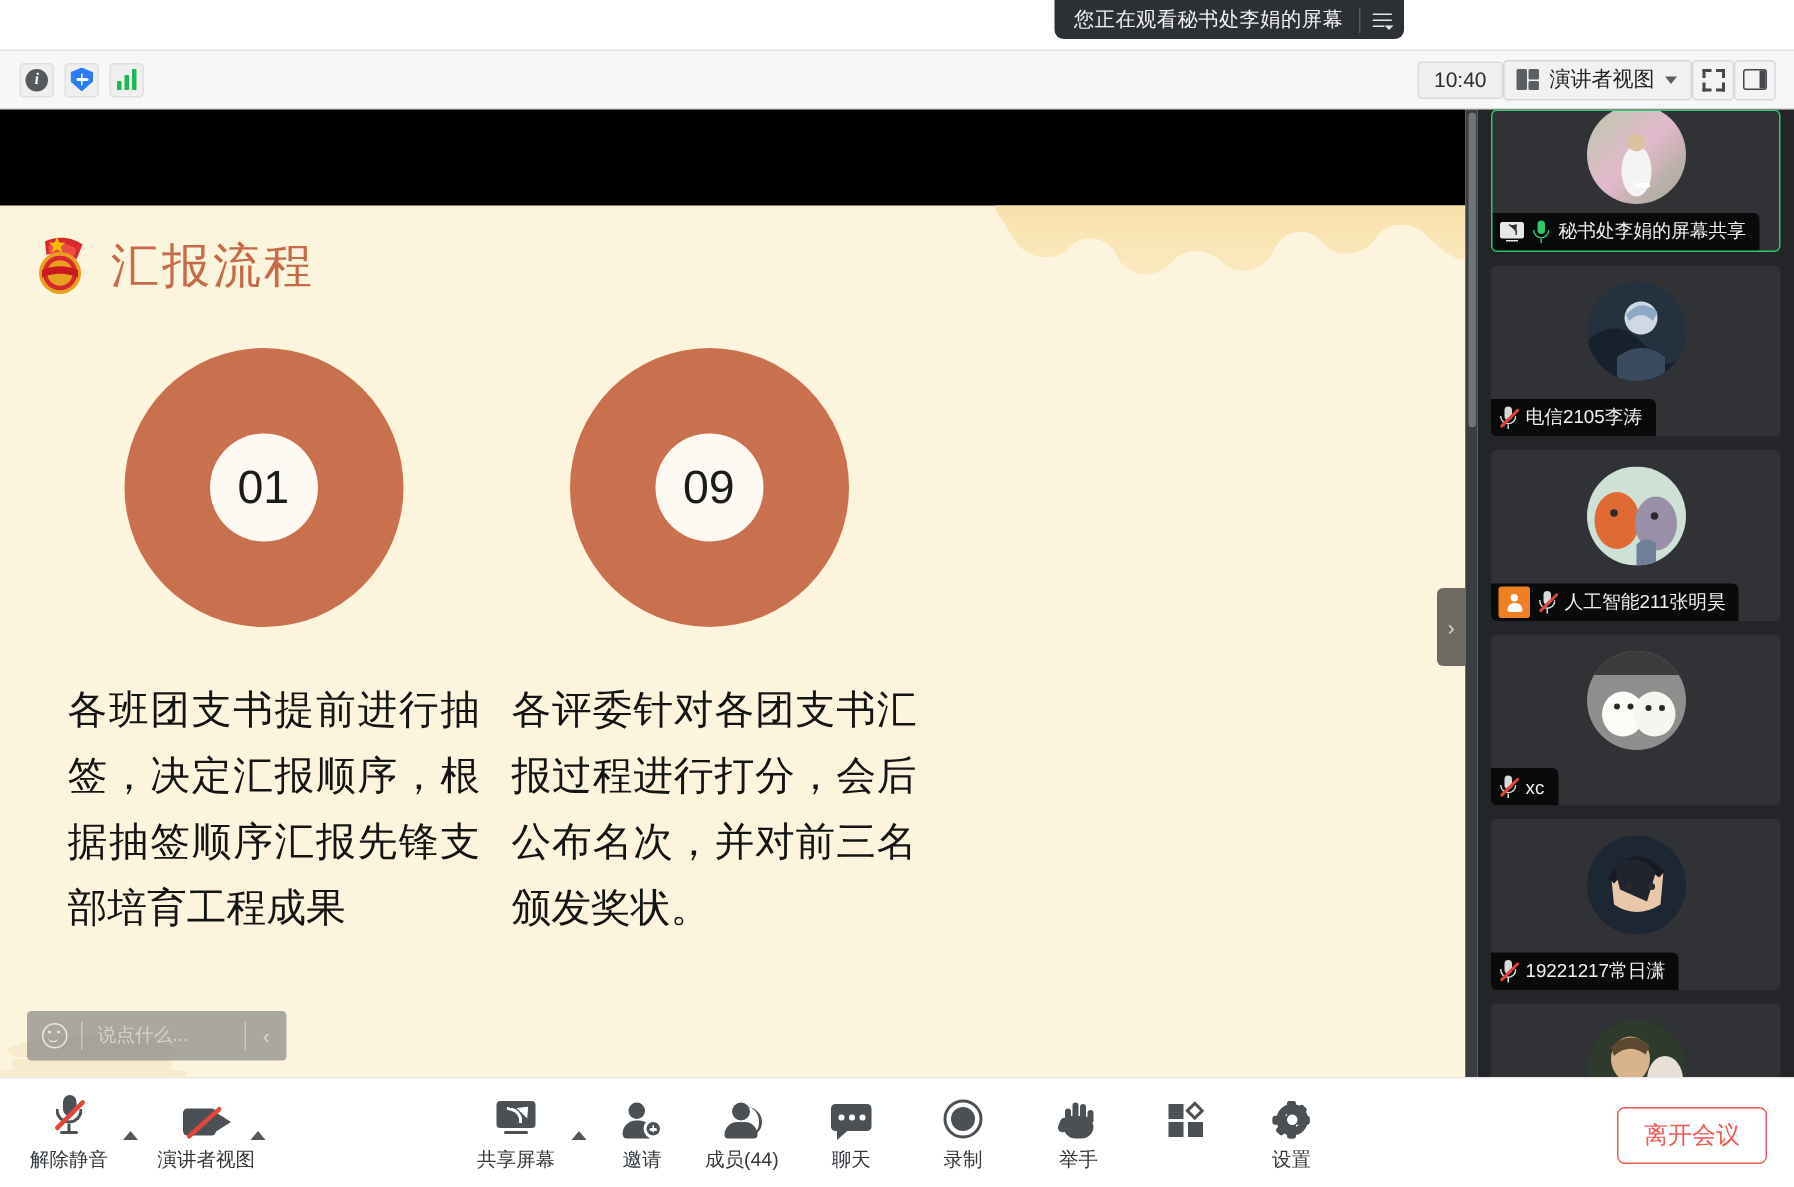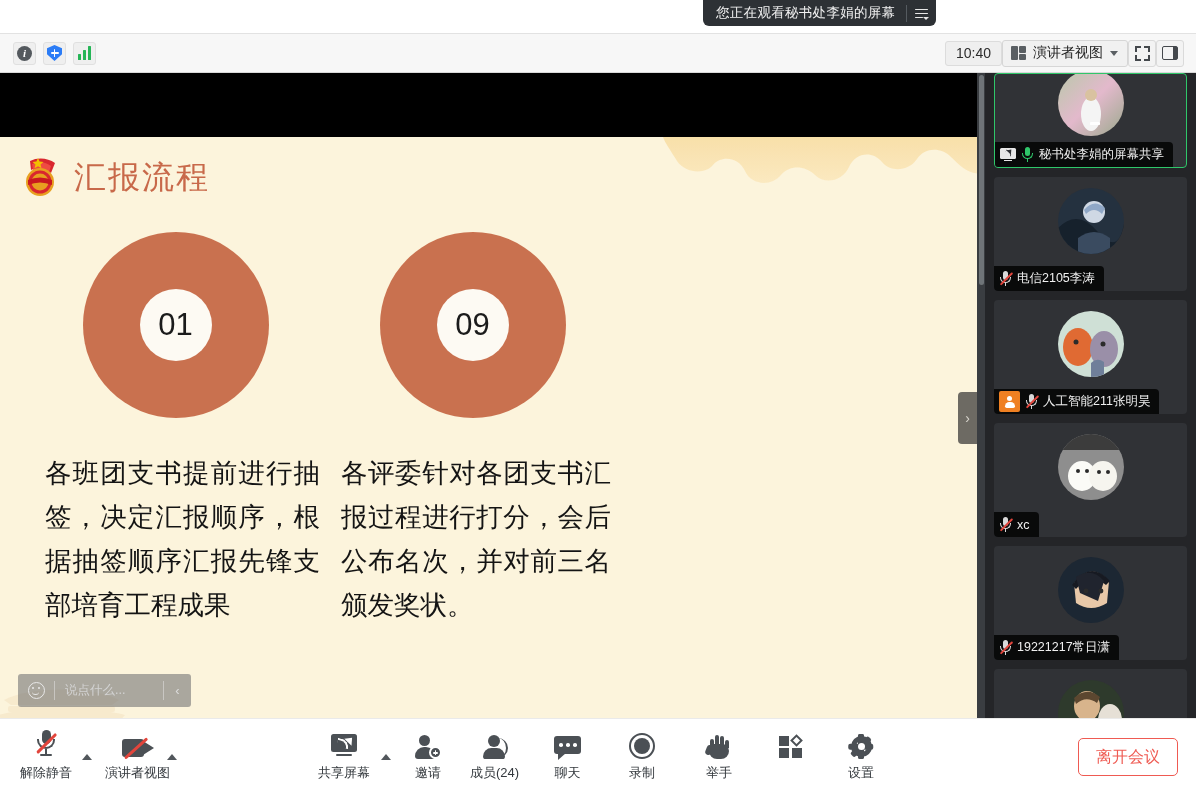--- a/index.html
+++ b/index.html
@@ -734,21 +734,21 @@
   </div>
 
   <div class="tb-item" style="left:470px;">
     <span class="tb-ico">
       <span class="member-big">
           <span class="hd"></span>
           <span class="bd"></span>
           <span class="ring"></span>
         </span>
     </span>
-    <span class="tb-lbl">成员(24)</span>
+    <span class="tb-lbl">成员(44)</span>
   </div>
 
   <div class="tb-item" style="left:554px;justify-content:center;">
     <span class="tb-ico">
       <span class="chat-big">
           <span class="bb"></span>
           <span class="tail"></span>
           <span class="dots">
             <i></i>
             <i></i>

